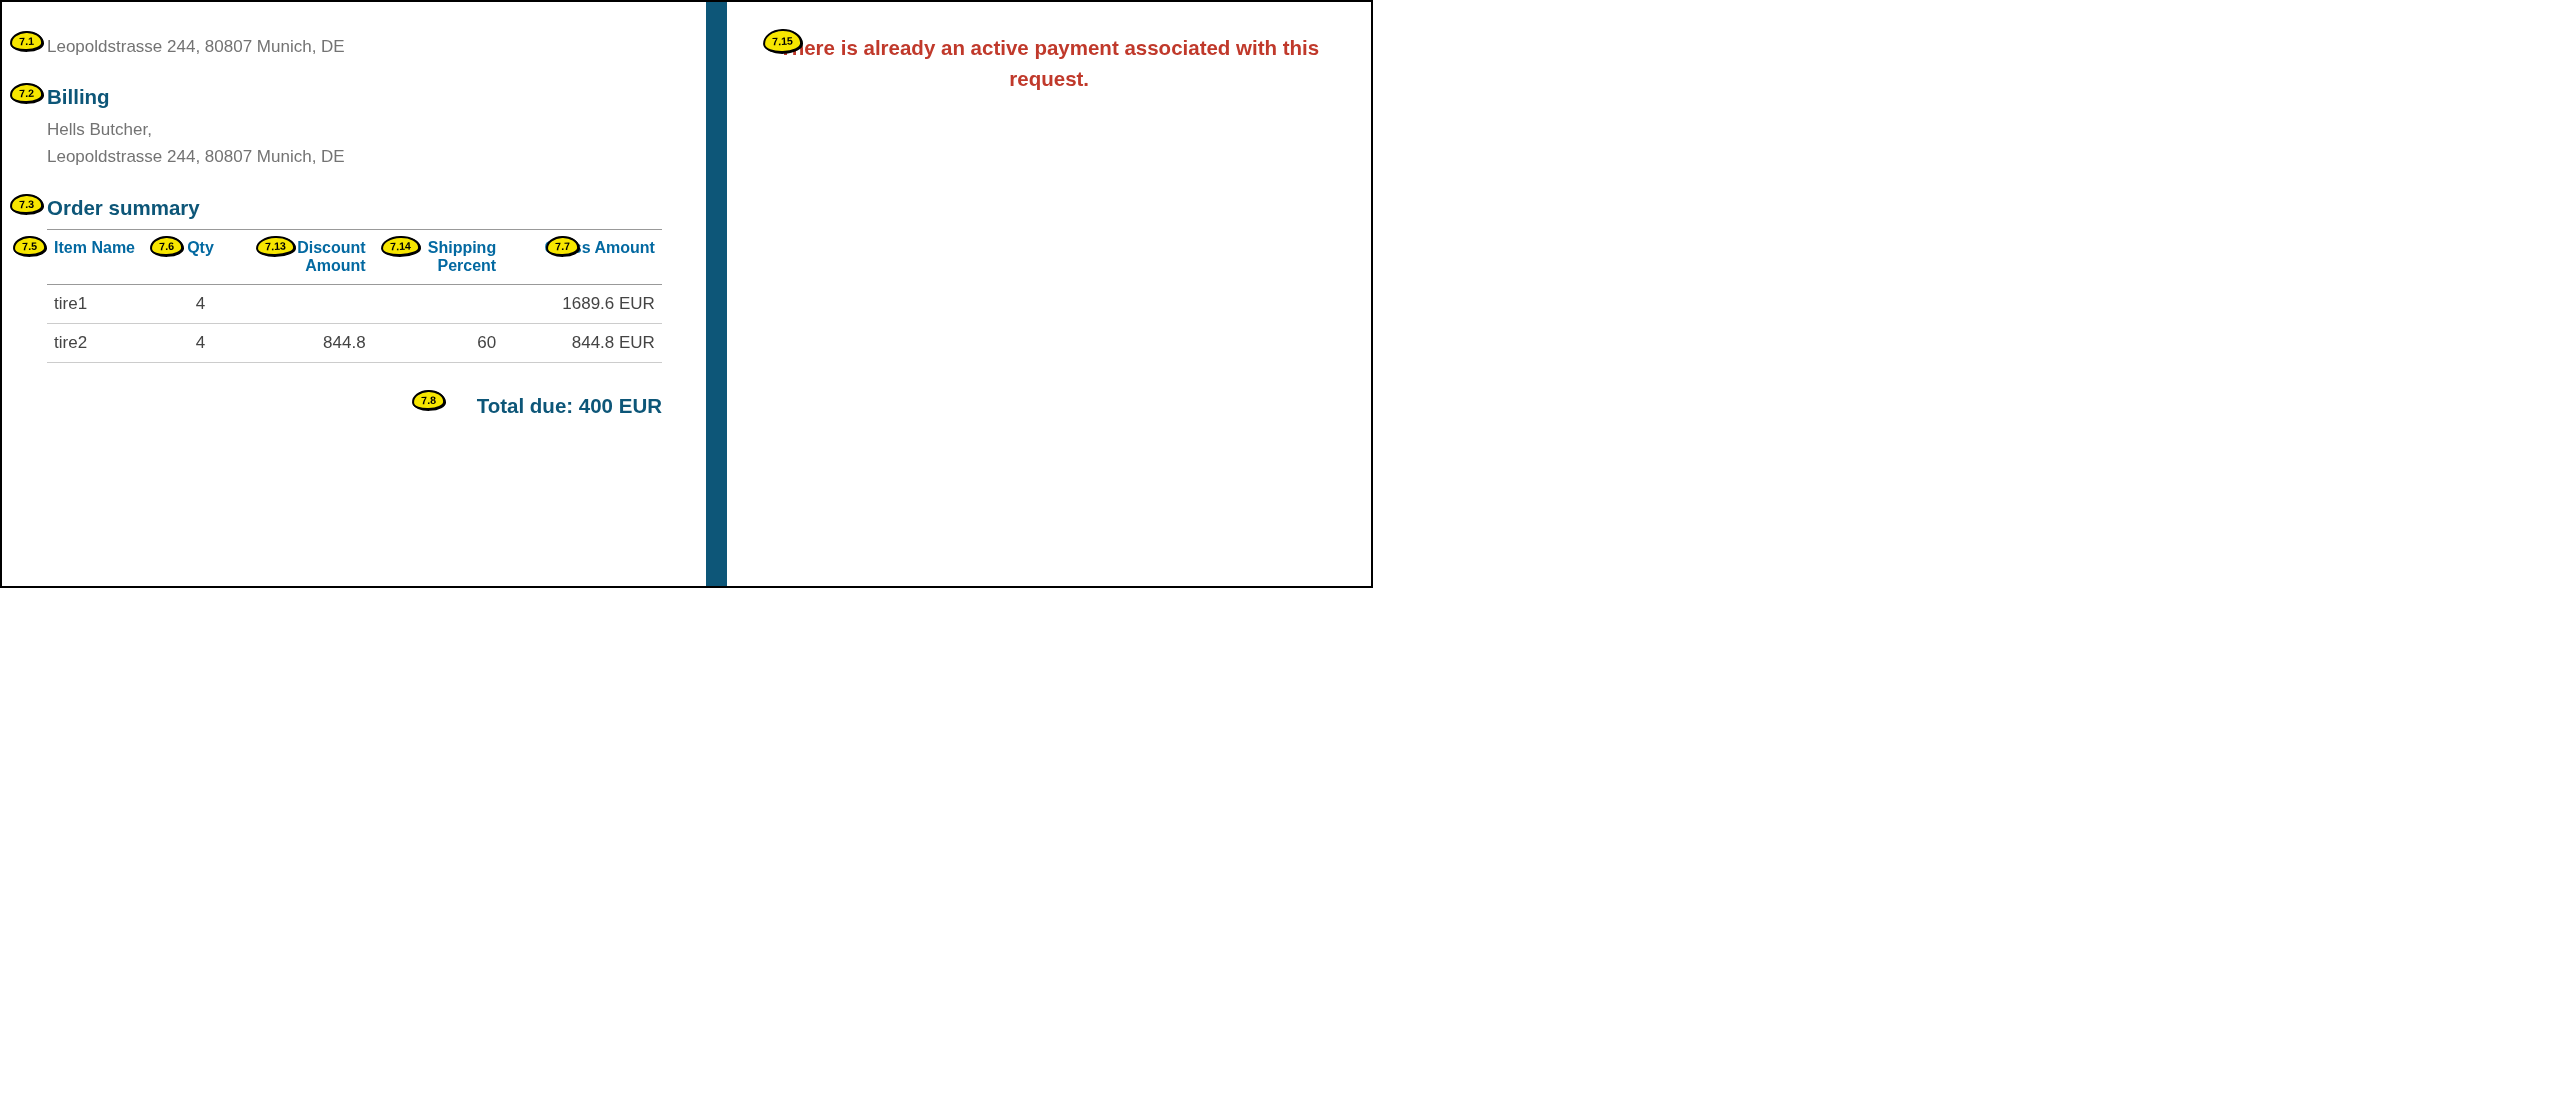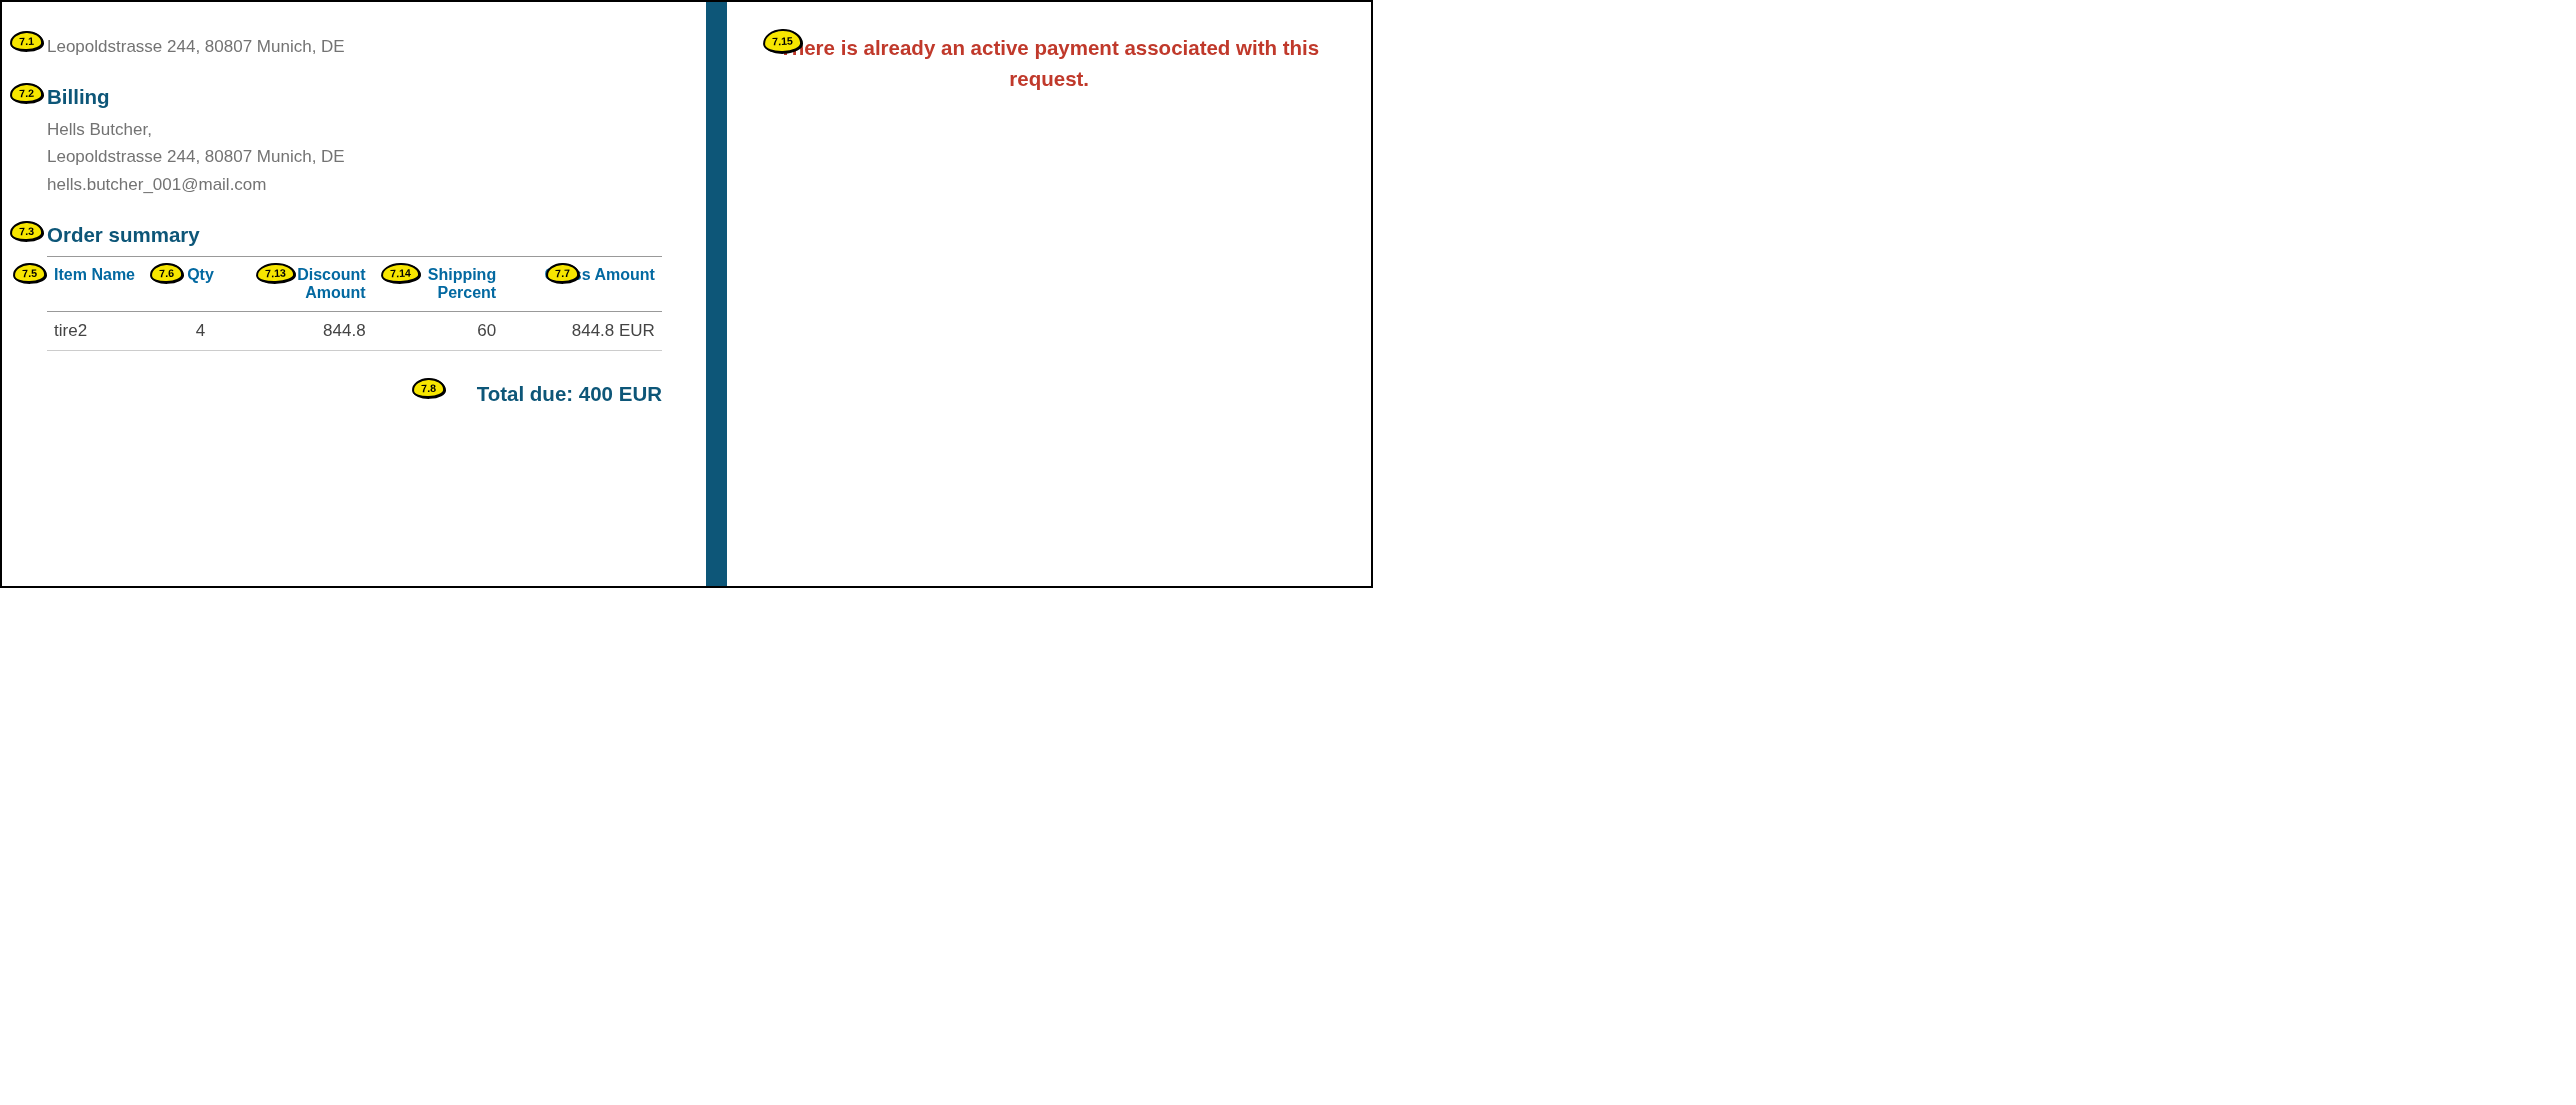--- a/index.html
+++ b/index.html
@@ -134,21 +134,20 @@
     <div class="section">
       <span class="marker marker-7-1">7.1</span>
       <div class="section-text">Leopoldstrasse 244, 80807 Munich, DE</div>
     </div>
 
     <div class="section">
       <span class="marker marker-7-2">7.2</span>
       <div class="section-heading">Billing</div>
       <div class="section-text">Hells Butcher,</div>
       <div class="section-text">Leopoldstrasse 244, 80807 Munich, DE</div>
-      <div class="section-text">hells.butcher_001@mail.com</div>
     </div>
 
     <div class="section" style="margin-bottom:9px;">
       <span class="marker marker-7-3">7.3</span>
       <div class="section-heading">Order summary</div>
 
       <div class="thead-wrapper">
         <span class="marker marker-7-5">7.5</span>
         <span class="marker marker-7-6">7.6</span>
         <span class="marker marker-7-13">7.13</span>
@@ -159,20 +158,27 @@
             <tr>
               <th style="width:116px;">Item Name</th>
               <th class="center" style="width:62px;margin-top:44px;">Qty</th>
               <th class="right" style="width:134px;">Discount Amount</th>
               <th class="right" style="width:125px;">Shipping Percent</th>
               <th class="right" style="width:152px;">Gross Amount</th>
             </tr>
           </thead>
           <tbody>
             <tr>
+              <td>tire1</td>
+              <td class="center">4</td>
+              <td class="right"></td>
+              <td class="right"></td>
+              <td class="right">1689.6 EUR</td>
+            </tr>
+            <tr>
               <td>tire2</td>
               <td class="center">4</td>
               <td class="right">844.8</td>
               <td class="right">60</td>
               <td class="right">844.8 EUR</td>
             </tr>
           </tbody>
         </table>
       </div>
 

